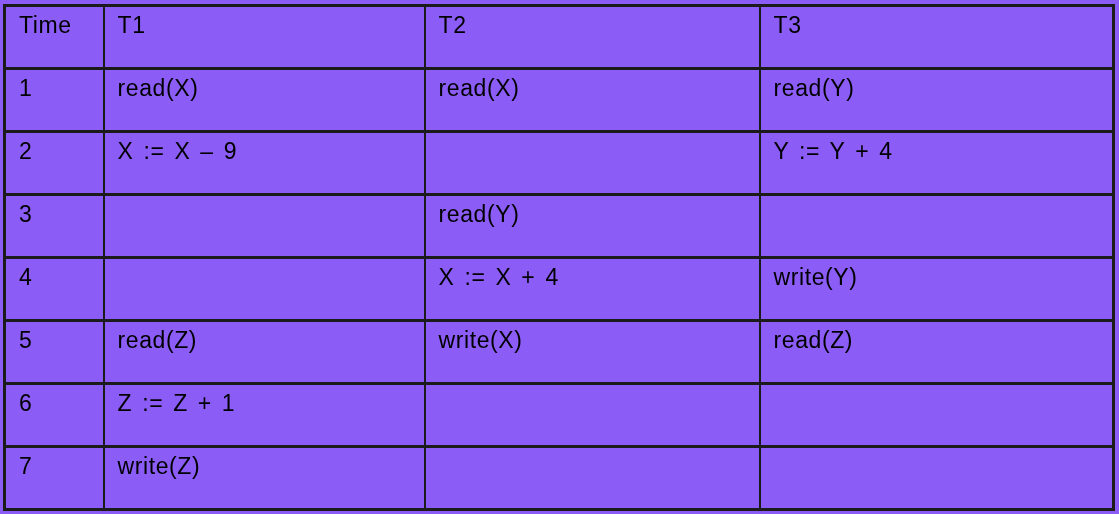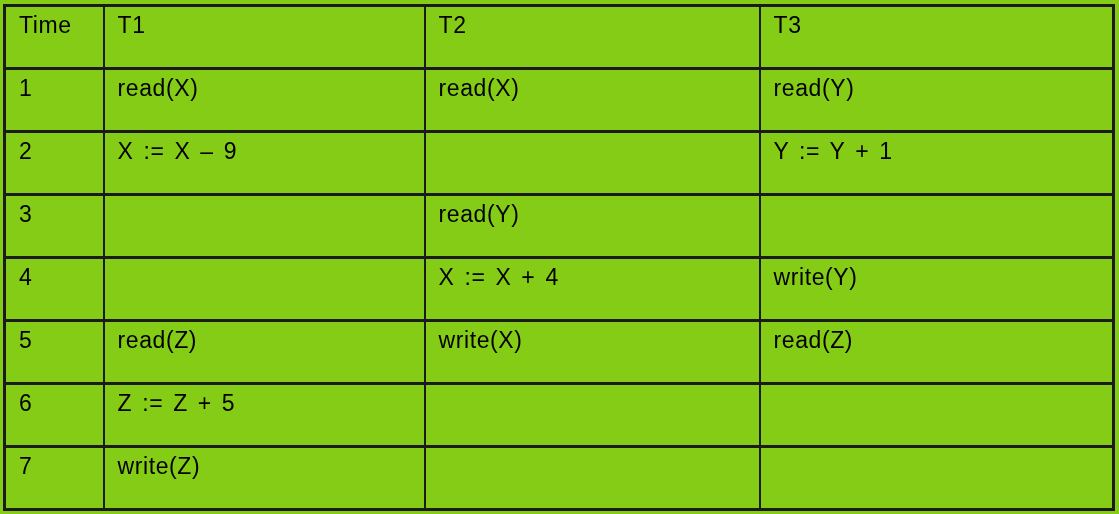--- a/index.html
+++ b/index.html
@@ -4,21 +4,21 @@
 <style>
   html, body {
     margin: 0;
     padding: 0;
     background: #ffffff;
   }
   .canvas {
     position: relative;
     width: 1119px;
     height: 514px;
-    background: #84cc16;
+    background: #8b5cf6;
     font-family: "Liberation Sans", sans-serif;
     overflow: hidden;
   }
   table.schedule {
     position: absolute;
     left: 3px;
     top: 4px;
     width: 1109px;
     border-collapse: collapse;
     table-layout: fixed;
@@ -65,21 +65,21 @@
       <tr>
         <td>1</td>
         <td>read(X)</td>
         <td>read(X)</td>
         <td>read(Y)</td>
       </tr>
       <tr>
         <td>2</td>
         <td>X := X – 9</td>
         <td></td>
-        <td>Y := Y + 1</td>
+        <td>Y := Y + 4</td>
       </tr>
       <tr>
         <td>3</td>
         <td></td>
         <td>read(Y)</td>
         <td></td>
       </tr>
       <tr>
         <td>4</td>
         <td></td>
@@ -87,21 +87,21 @@
         <td>write(Y)</td>
       </tr>
       <tr>
         <td>5</td>
         <td>read(Z)</td>
         <td>write(X)</td>
         <td>read(Z)</td>
       </tr>
       <tr>
         <td>6</td>
-        <td>Z := Z + 5</td>
+        <td>Z := Z + 1</td>
         <td></td>
         <td></td>
       </tr>
       <tr>
         <td>7</td>
         <td>write(Z)</td>
         <td></td>
         <td></td>
       </tr>
     </tbody>

